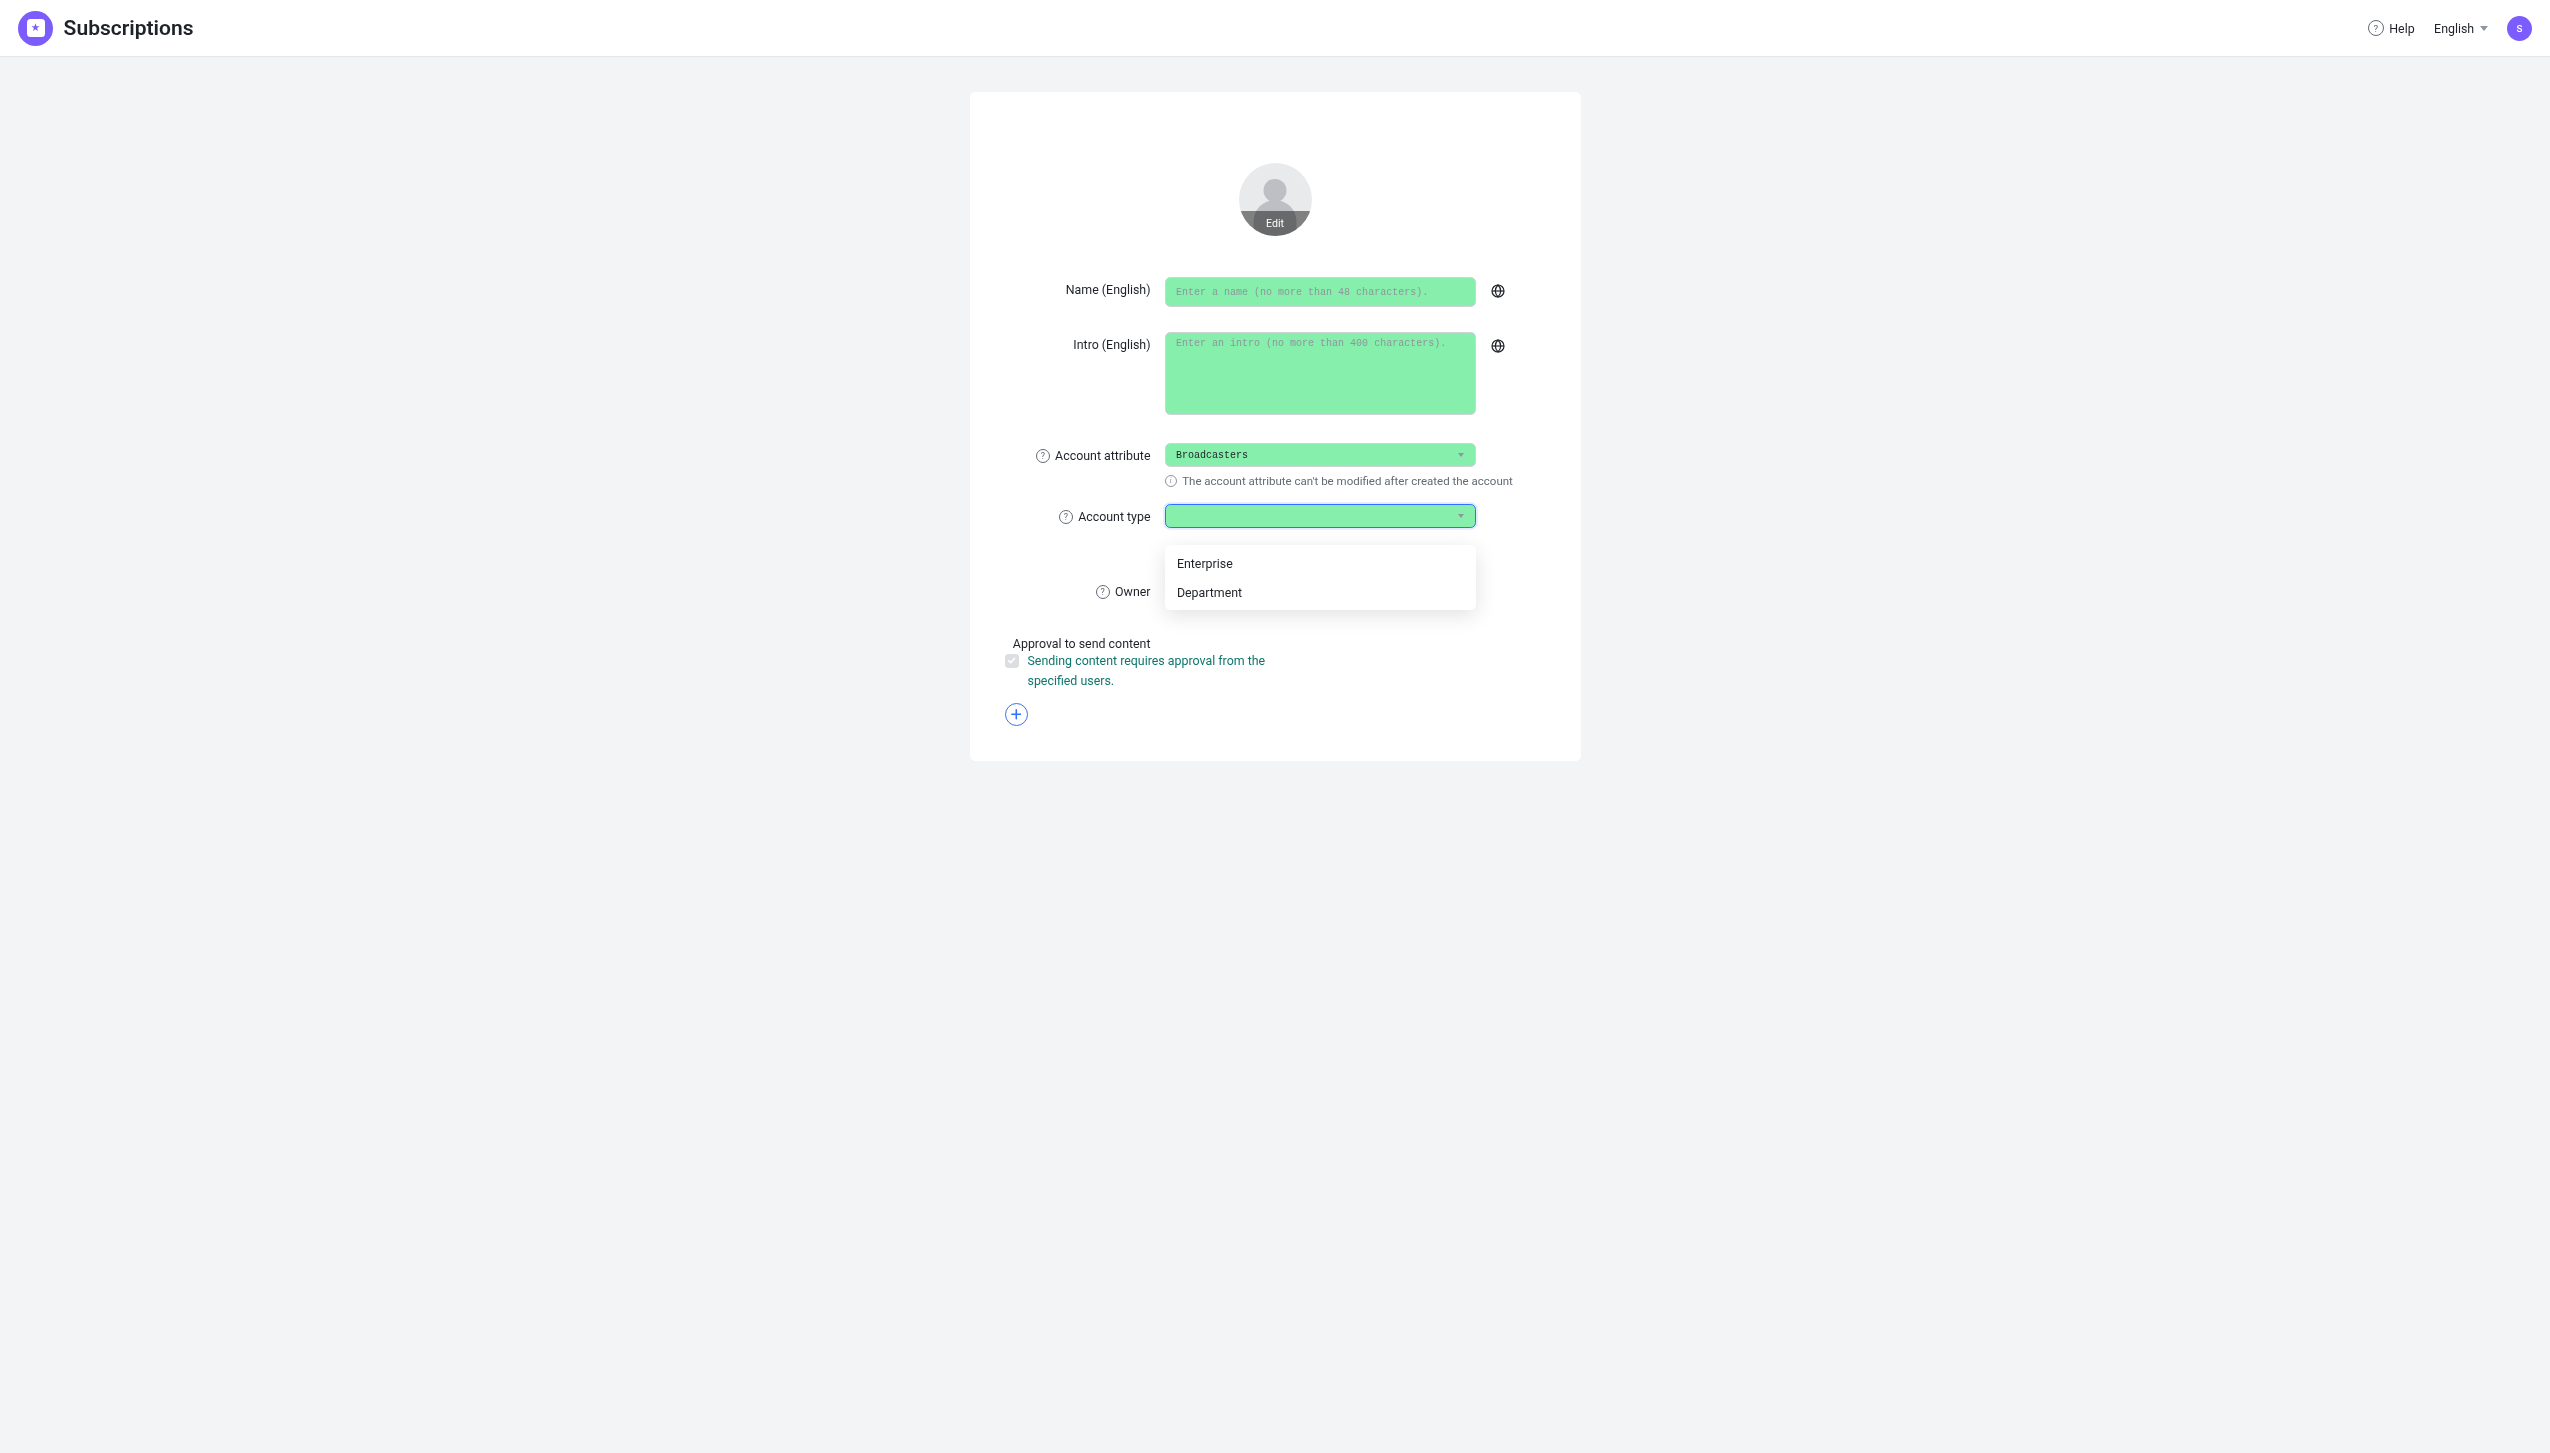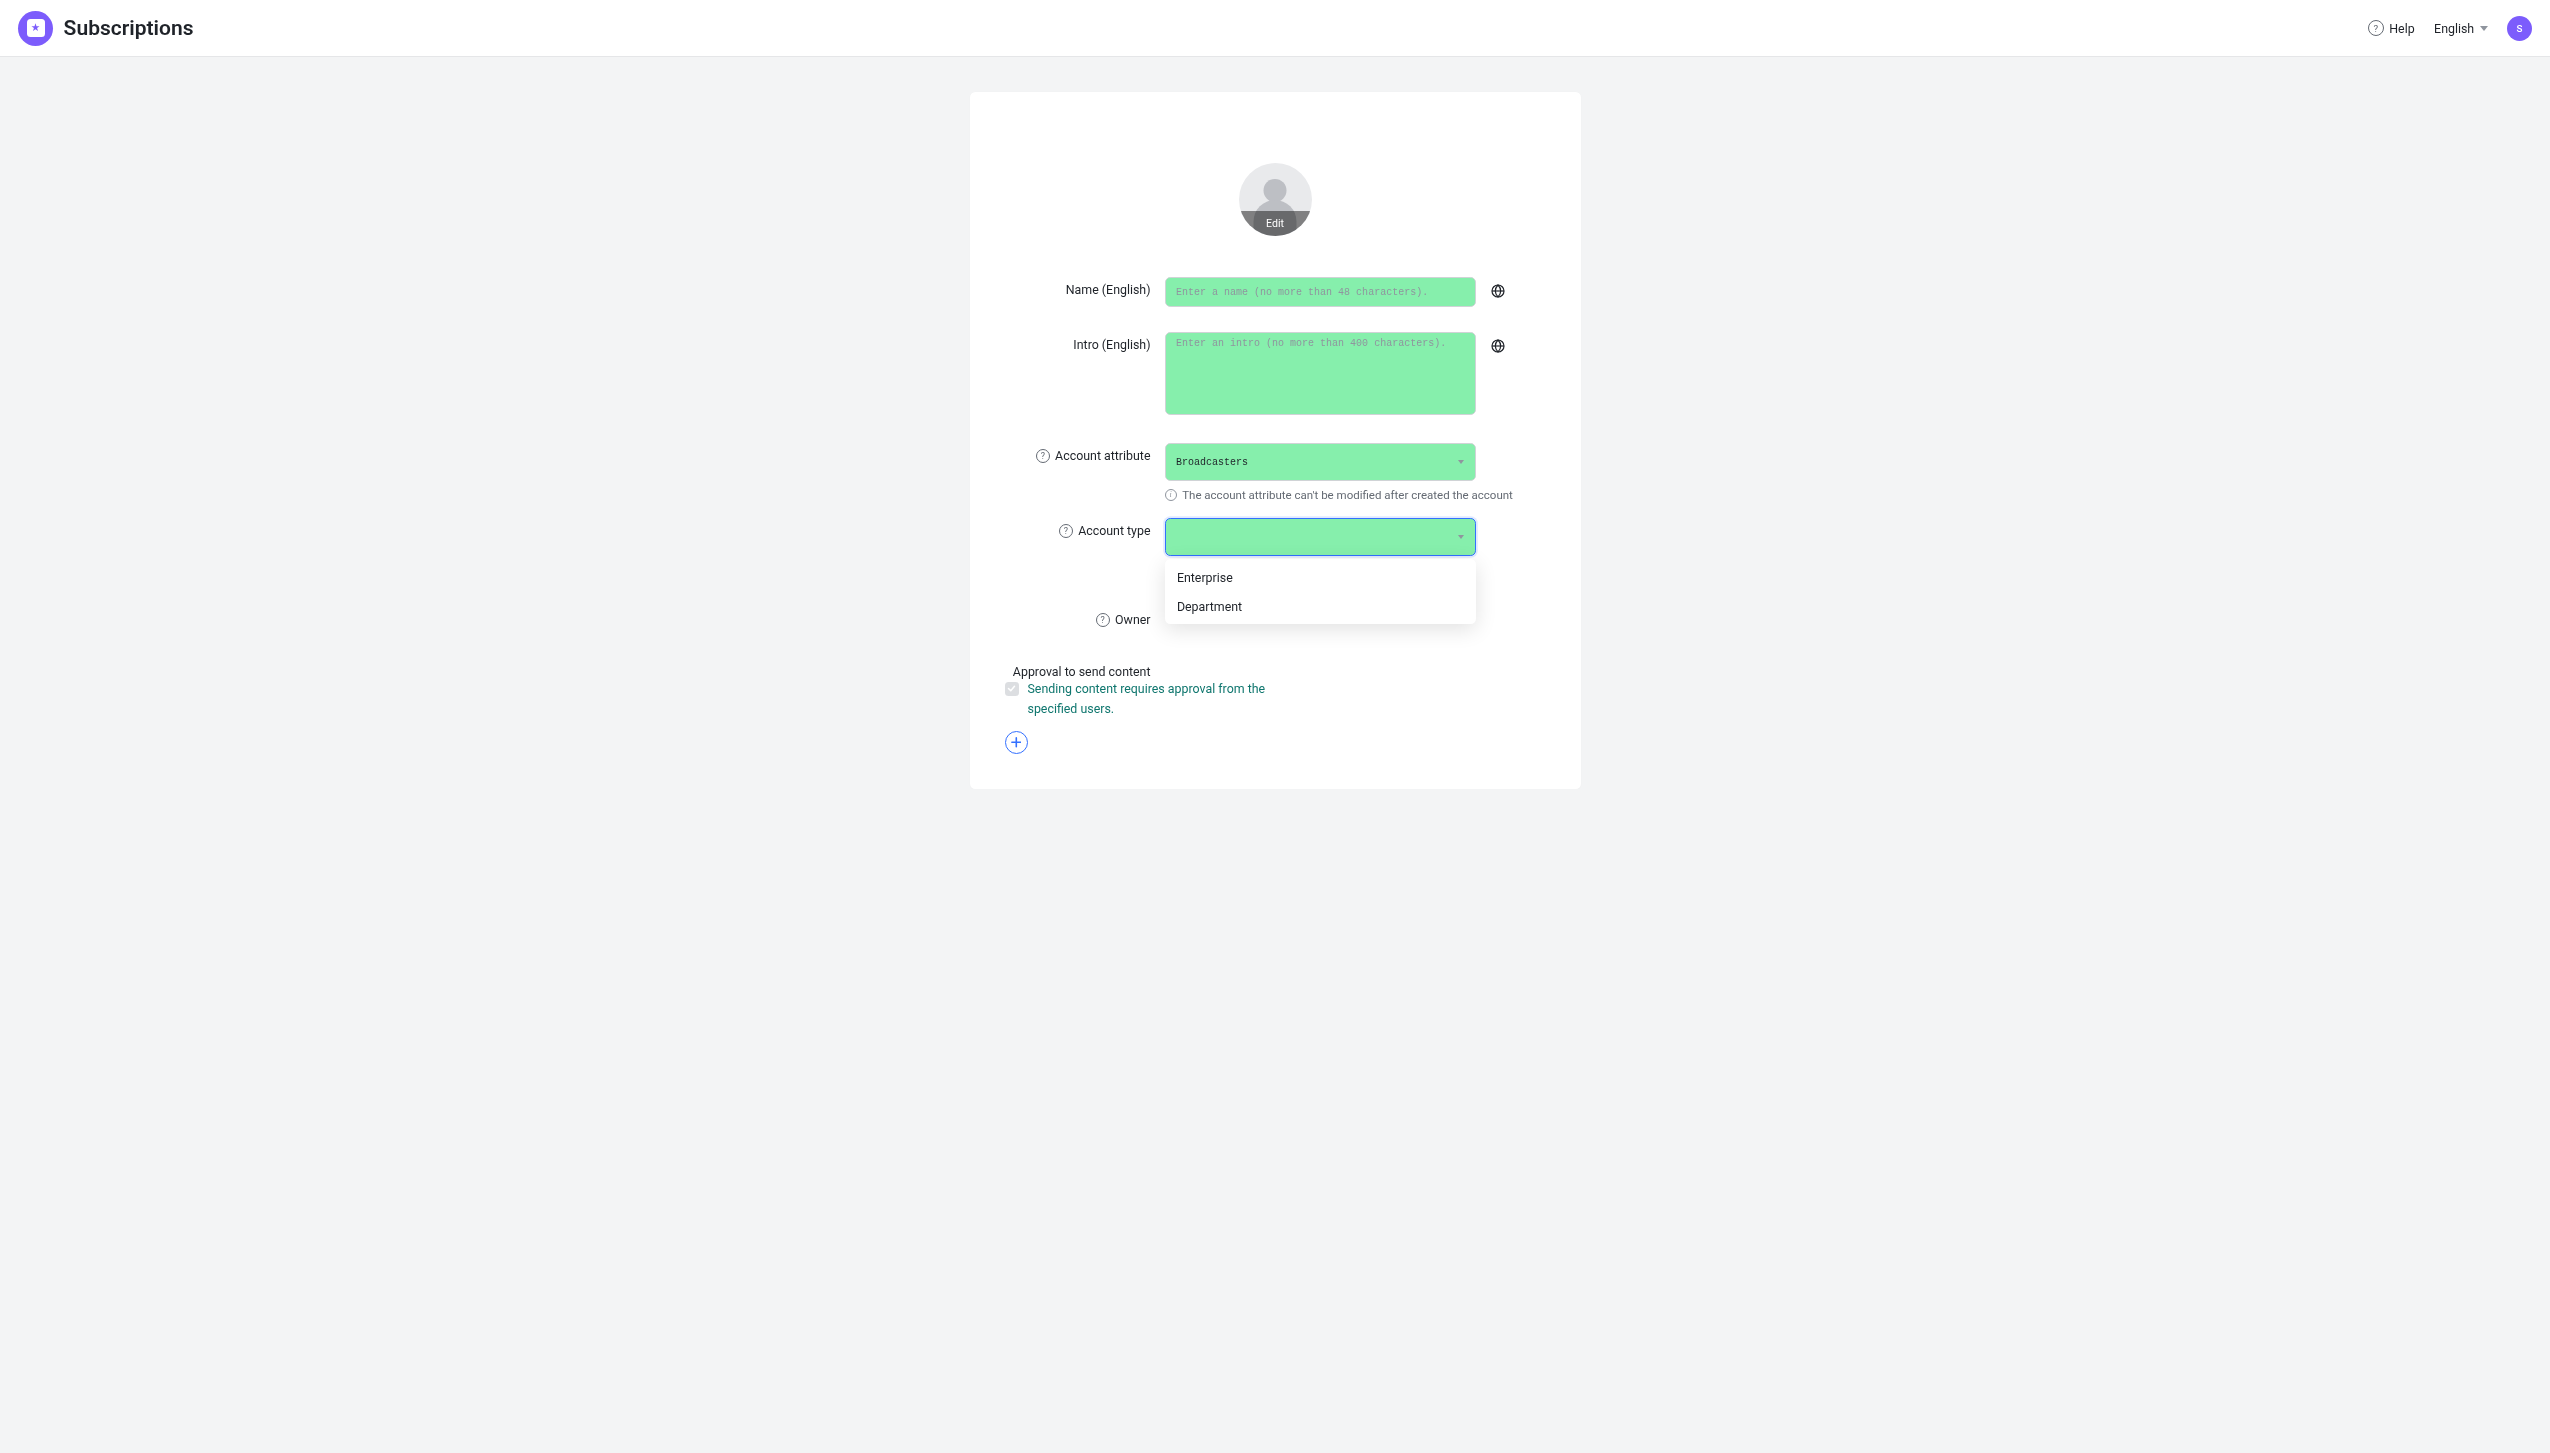--- a/index.html
+++ b/index.html
@@ -88,21 +88,21 @@
   .input-col { flex:1; position:relative; }
   .text-input, .textarea, .select {
     width: 311px; border:0.9px solid #d0d3d6; border-radius:5.3px;
     padding: 5.3px 10.6px; font-size:10px; color:#1f2329; font-family:Liberation Mono, monospace;
     background:#86efac;
   }
   .text-input { height:30px; }
   .text-input::placeholder, .textarea::placeholder { color:#8f959e; }
   .textarea { height:83px; resize:none; }
   .select {
-    height:38px; display:flex; align-items:center; justify-content:space-between;
+    height:24px; display:flex; align-items:center; justify-content:space-between;
     cursor:pointer; position:relative;
   }
   .select.focused { border-color:#3370ff; box-shadow: 0 0 0 1.8px rgba(51,112,255,0.15); }
   .select-caret {
     width:0; height:0; border-left:3.5px solid transparent; border-right:3.5px solid transparent;
     border-top:4.4px solid #8f959e;
   }
   .globe-icon {
     position:absolute; left: 325px; top:6.2px; cursor:pointer;
   }

